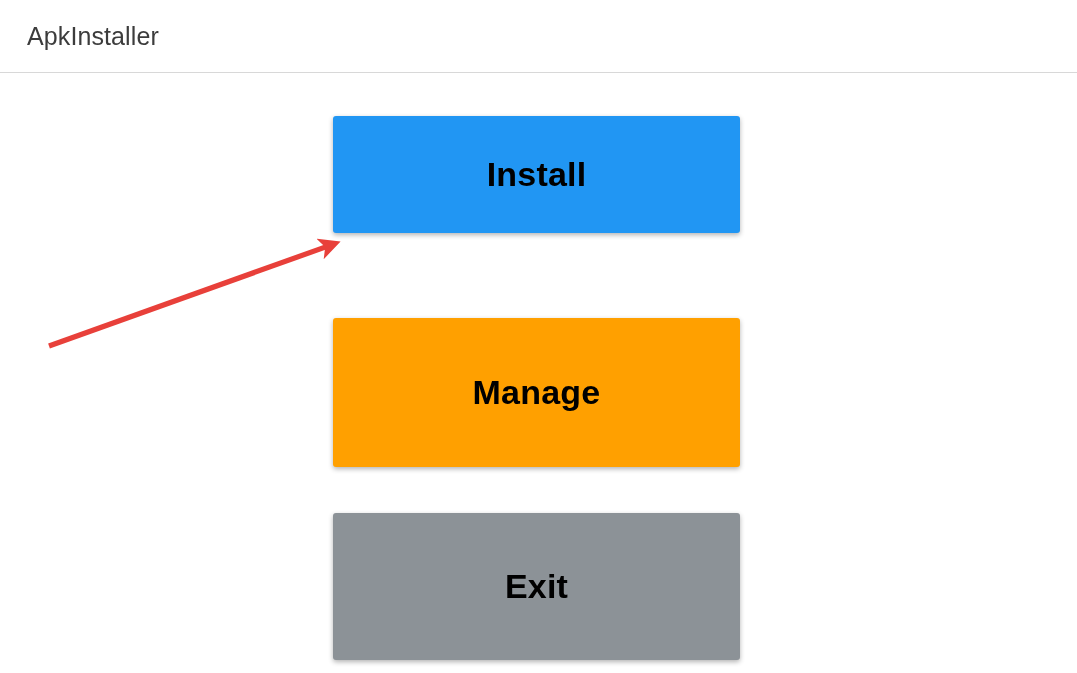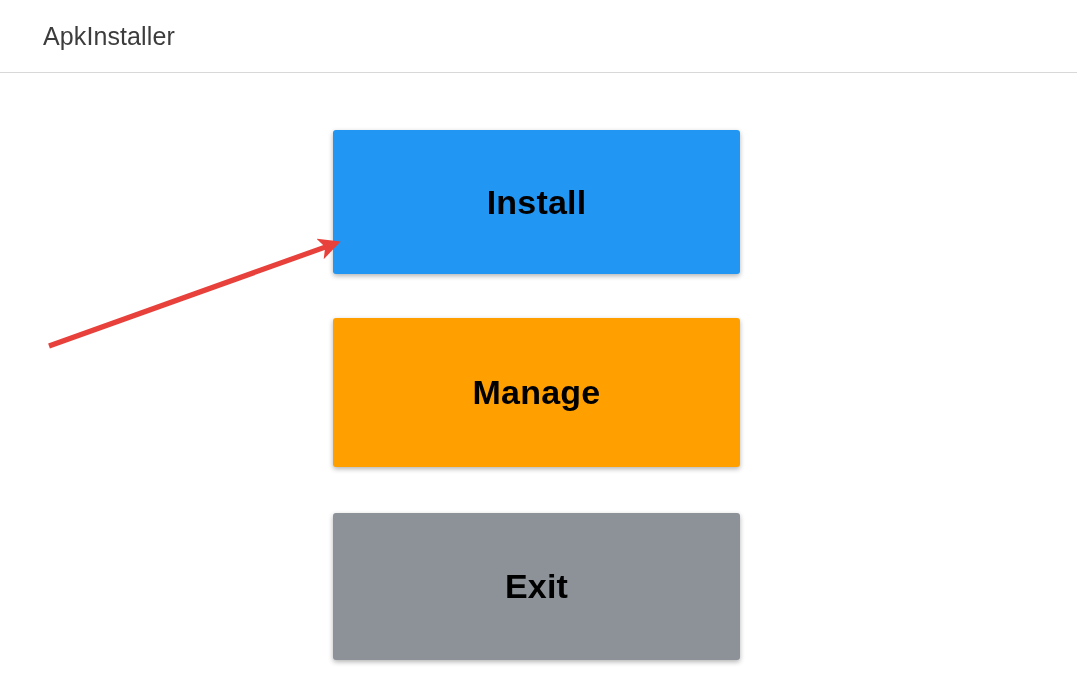--- a/index.html
+++ b/index.html
@@ -22,21 +22,21 @@
     top: 0;
     width: 1077px;
     height: 73px;
     background: #ffffff;
     border-bottom: 1px solid #d8d8d8;
     box-sizing: border-box;
     display: flex;
     align-items: center;
   }
   .appbar-title {
-    margin-left: 43px;
+    margin-left: 27px;
     font-size: 25px;
     font-weight: 400;
     color: #3c3c3c;
     letter-spacing: 0.1px;
     line-height: 1;
     white-space: nowrap;
   }
   .appbar-shadow {
     position: absolute;
     left: 0;
@@ -72,22 +72,22 @@
     font-weight: bold;
     letter-spacing: 0.2px;
     display: flex;
     align-items: center;
     justify-content: center;
     cursor: pointer;
     -webkit-font-smoothing: antialiased;
   }
 
   #btn-install {
-    top: 56px;
-    height: 144px;
+    top: 42px;
+    height: 117px;
     background: #2196f3;
   }
   #btn-manage {
     top: 244px;
     height: 149px;
     background: #ffa000;
   }
   #btn-exit {
     top: 439px;
     height: 147px;

